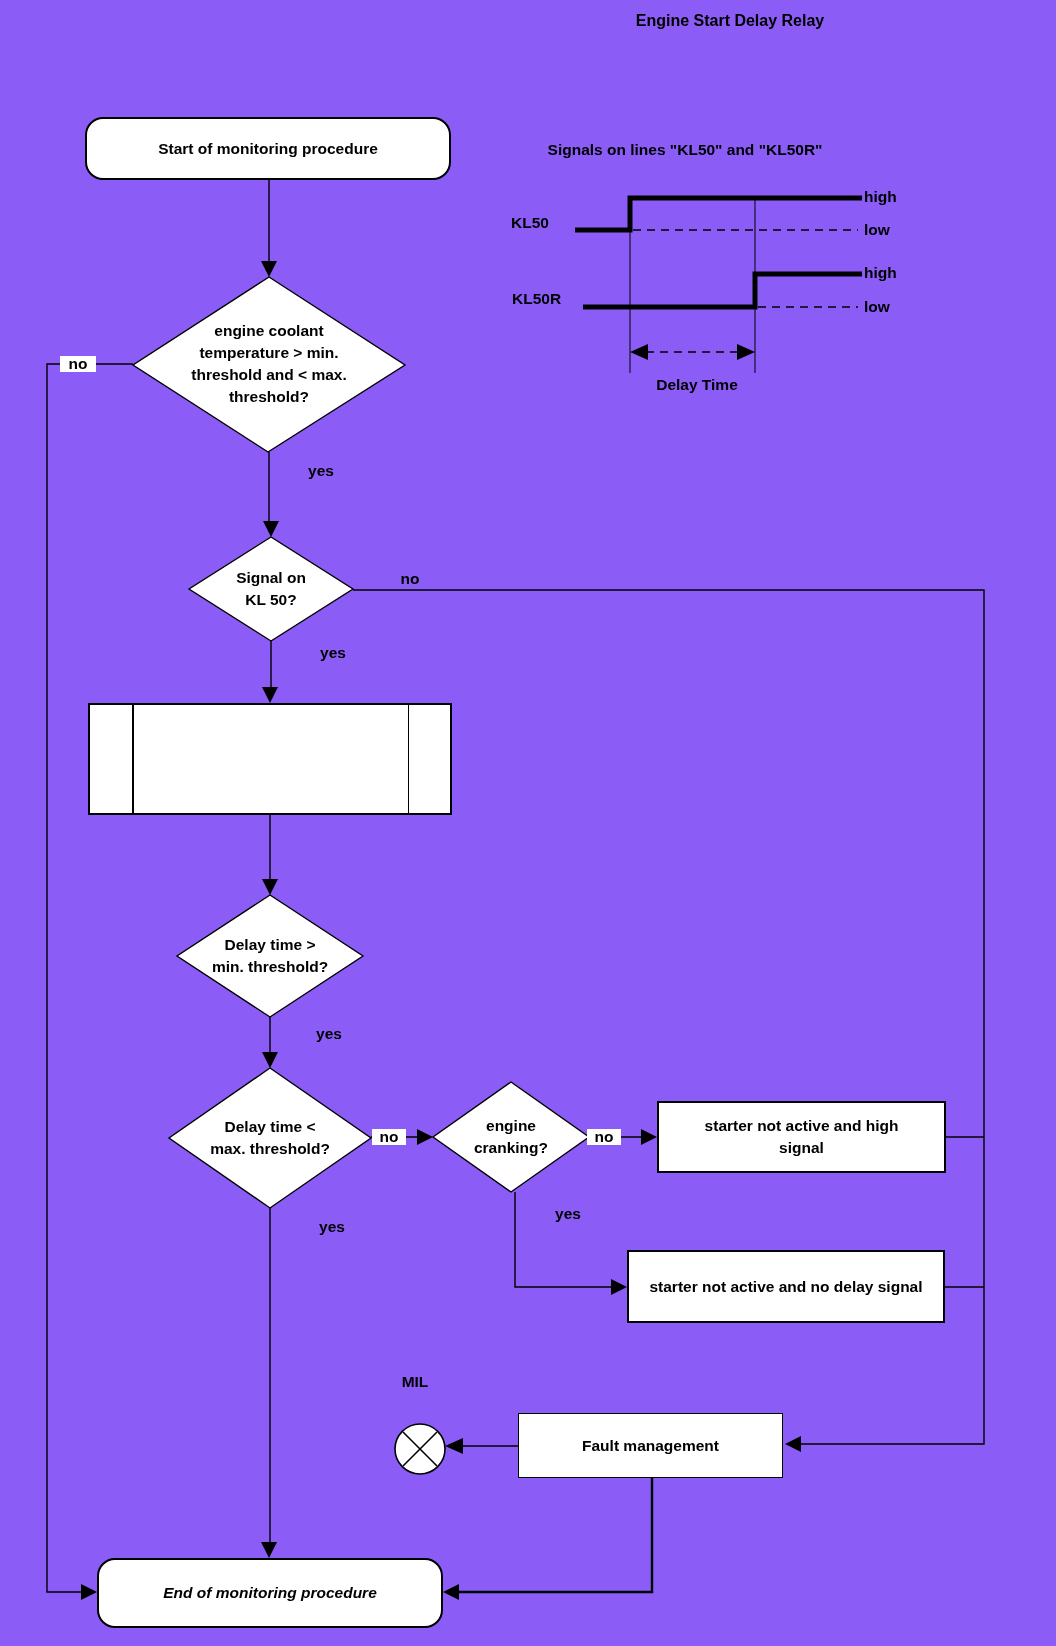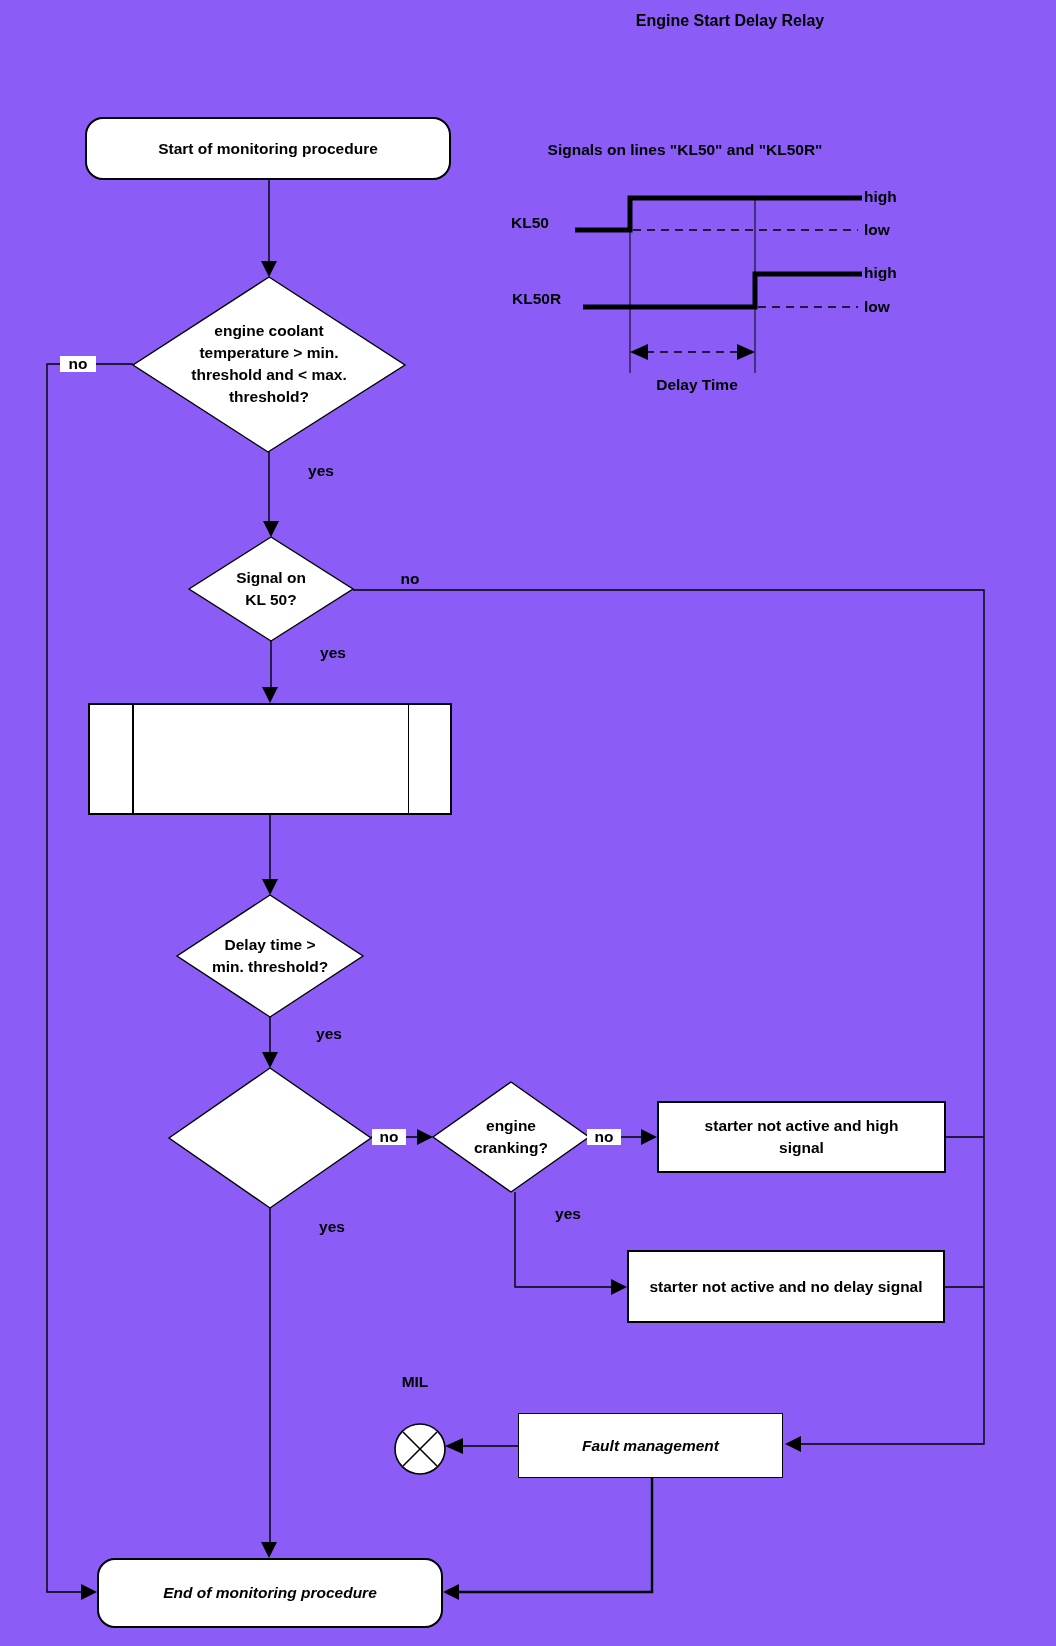--- a/index.html
+++ b/index.html
@@ -14,21 +14,21 @@
   svg.layer{position:absolute;left:0;top:0;width:1056px;height:1646px;}
   .node{
     position:absolute;
     display:flex;align-items:center;justify-content:center;
     text-align:center;
     font-size:15.5px;font-weight:700;line-height:22px;
     white-space:pre-line;
   }
   .boxed{border:2px solid #000;background:#ffffff;box-sizing:border-box;}
   .terminal{border-radius:18px;}
-  .thinbox{border-width:1.5px;font-style:italic;}
+  .thinbox{border-width:1.5px;}
   .procbar{position:absolute;top:0;bottom:0;width:1.5px;background:#000;}
   .lbl{
     position:absolute;
     font-size:15.5px;font-weight:700;line-height:16px;
     text-align:center;background:#ffffff;padding:0 2px;
   }
   .siglbl{
     position:absolute;
     font-size:15.5px;font-weight:700;line-height:17px;
     white-space:nowrap;
@@ -144,20 +144,22 @@
 KL 50?</div>
 
   <div class="node boxed" style="left:88px;top:703px;width:364px;height:112px;">
     <span class="procbar" style="left:42px;"></span>
     <span class="procbar" style="right:41px;"></span>
   </div>
 
   <div class="node" style="left:170px;top:926px;width:200px;height:60px;">Delay time &gt;
 min. threshold?</div>
 
+  <div class="node" style="left:166px;top:1108px;width:208px;height:60px;">Delay time &lt;
+max. threshold?</div>
 
   <div class="node" style="left:441px;top:1107px;width:140px;height:60px;">engine
 cranking?</div>
 
   <div class="node boxed" style="left:657px;top:1101px;width:289px;height:72px;">starter not active and high
 signal</div>
 
   <div class="node boxed" style="left:627px;top:1250px;width:318px;height:73px;">starter not active and no delay signal</div>
 
   <div class="node boxed thinbox" style="left:518px;top:1413px;width:265px;height:65px;">Fault management</div>

